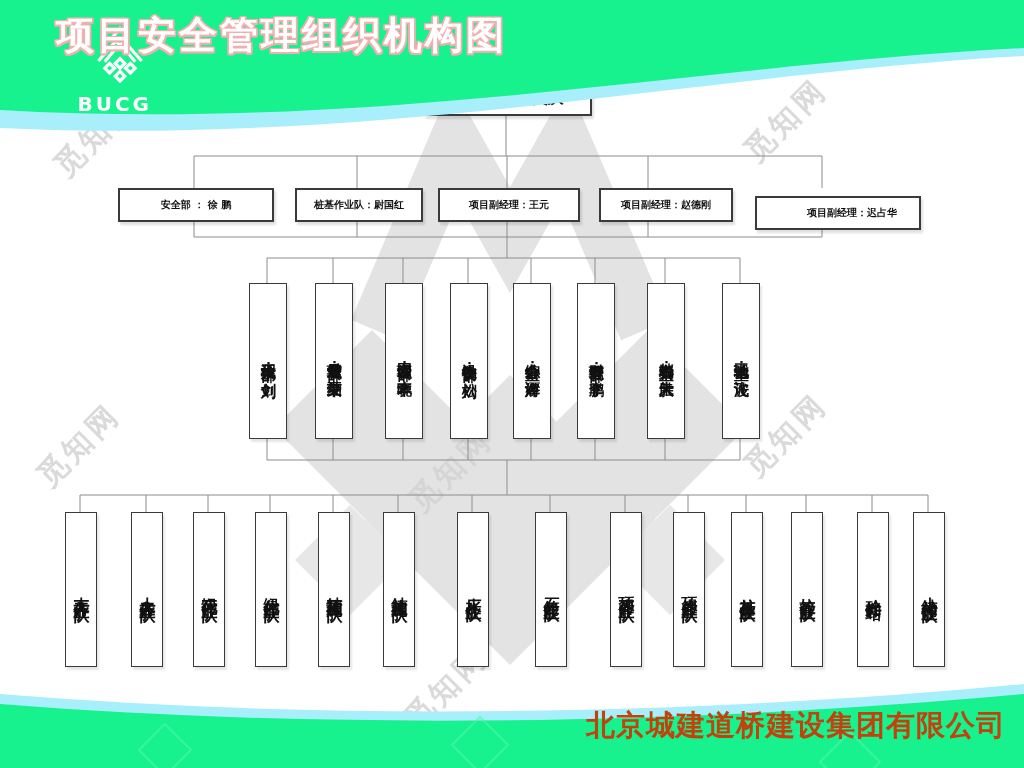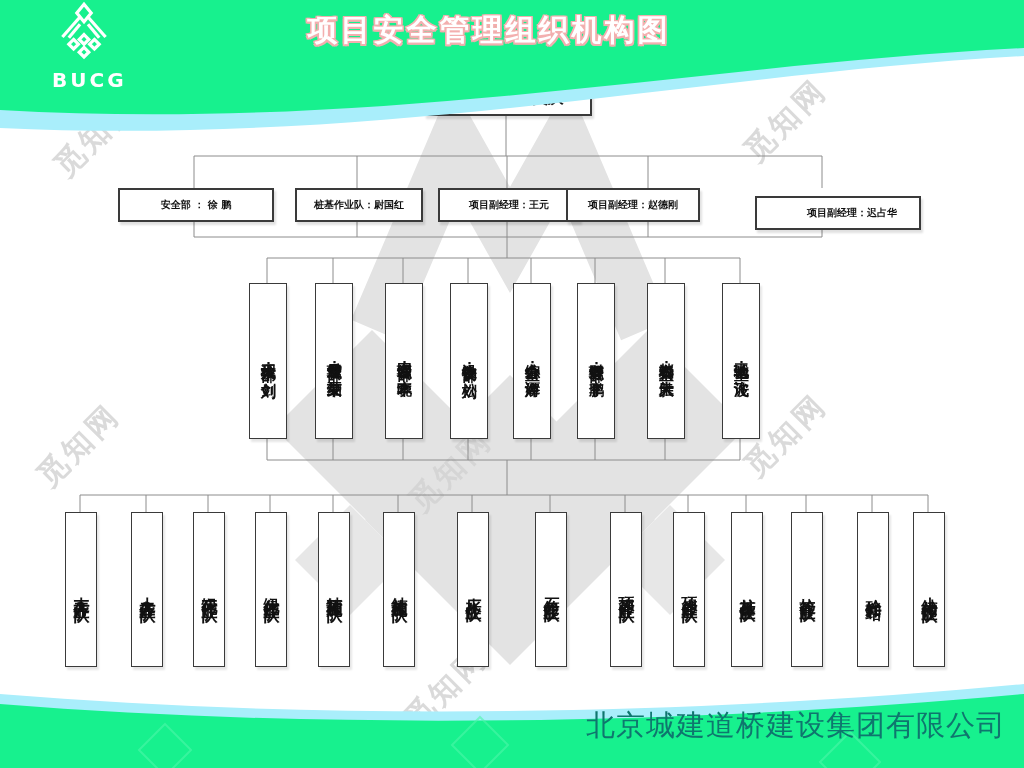--- a/index.html
+++ b/index.html
@@ -30,31 +30,31 @@
     box-shadow:2px 3px 2px rgba(0,0,0,0.10);
   }
   .vbox span{
     writing-mode:vertical-rl;text-orientation:upright;
     font-weight:bold;white-space:nowrap;
   }
   .dept span{font-size:15px;letter-spacing:0.5px;}
   .team span{font-size:16px;letter-spacing:2px;}
   
   .banner{position:absolute;left:0;top:0;z-index:4;pointer-events:none;}
-  .logo{position:absolute;left:52px;top:0;z-index:5;width:100px;text-align:left;}
+  .logo{position:absolute;left:52px;top:24px;z-index:5;width:100px;text-align:right;}
   .logo-text{color:#ffffff;font-size:20px;font-weight:bold;letter-spacing:3px;margin-top:-2px;}
   .title{
-    position:absolute;left:64px;top:10px;width:850px;z-index:5;text-align:center;
-    font-size:30px;font-weight:900;letter-spacing:3px;color:#ffffff;white-space:nowrap;
+    position:absolute;left:56px;top:10px;width:850px;z-index:5;text-align:left;
+    font-size:38px;font-weight:900;letter-spacing:3px;color:#ffffff;white-space:nowrap;
     text-shadow:-1.5px -1.5px 0 #f3afaf,1.5px -1.5px 0 #f3afaf,-1.5px 1.5px 0 #f3afaf,
       1.5px 1.5px 0 #f3afaf,-1.5px 0 0 #f3afaf,1.5px 0 0 #f3afaf,0 -1.5px 0 #f3afaf,0 1.5px 0 #f3afaf;
   }
   .footer{
-    position:absolute;right:18px;top:706px;z-index:5;color:#0f766e;
-    font-size:29px;font-weight:400;letter-spacing:1px;white-space:nowrap;
+    position:absolute;right:18px;top:706px;z-index:5;color:#c2410c;
+    font-size:29px;font-weight:700;letter-spacing:1px;white-space:nowrap;
   }
 </style>
 </head>
 <body>
 
 <div id="stage">
 
   <svg class="wm-shapes" width="1024" height="768" viewBox="0 0 1024 768">
     <polyline points="375,330 455,142 510,240 565,142 645,330" fill="none" stroke="#e3e3e3" stroke-width="52" stroke-linejoin="miter"></polyline>
     <polygon points="372,330 470,428 372,526 274,428" fill="#e3e3e3"></polygon>
@@ -122,21 +122,21 @@
       <line x1="872" y1="495" x2="872" y2="512"></line>
       <line x1="928" y1="495" x2="928" y2="512"></line>
     </g>
   </svg>
 
   <div class="hbox top-box" style="left:424px;top:80px;width:164px;height:32px;">项目经理：吴庆</div>
 
   <div class="hbox l2box" style="left:118px;top:188px;width:152px;height:30px;">安全部 ： 徐 鹏</div>
   <div class="hbox l2box" style="left:295px;top:188px;width:124px;height:30px;">桩基作业队：尉国红</div>
   <div class="hbox l2box" style="left:438px;top:188px;width:138px;height:30px;">项目副经理：王元</div>
-  <div class="hbox l2box" style="left:566px;top:188px;width:130px;height:30px;">项目副经理：赵德刚</div>
+  <div class="hbox l2box" style="left:599px;top:188px;width:130px;height:30px;">项目副经理：赵德刚</div>
   <div class="hbox l2box" style="left:755px;top:196px;width:134px;height:30px;padding-left:28px;">项目副经理：迟占华</div>
 
   <div class="vbox dept" style="left:249px;top:283px;width:36px;height:154px;">
     <span>工程技术部：刘剑</span>
     </div>
   <div class="vbox dept" style="left:315px;top:283px;width:36px;height:154px;">
     <span>质量管理部：夏细荣</span>
     </div>
   <div class="vbox dept" style="left:385px;top:283px;width:36px;height:154px;">
     <span>合同管理部：李晓本</span>

